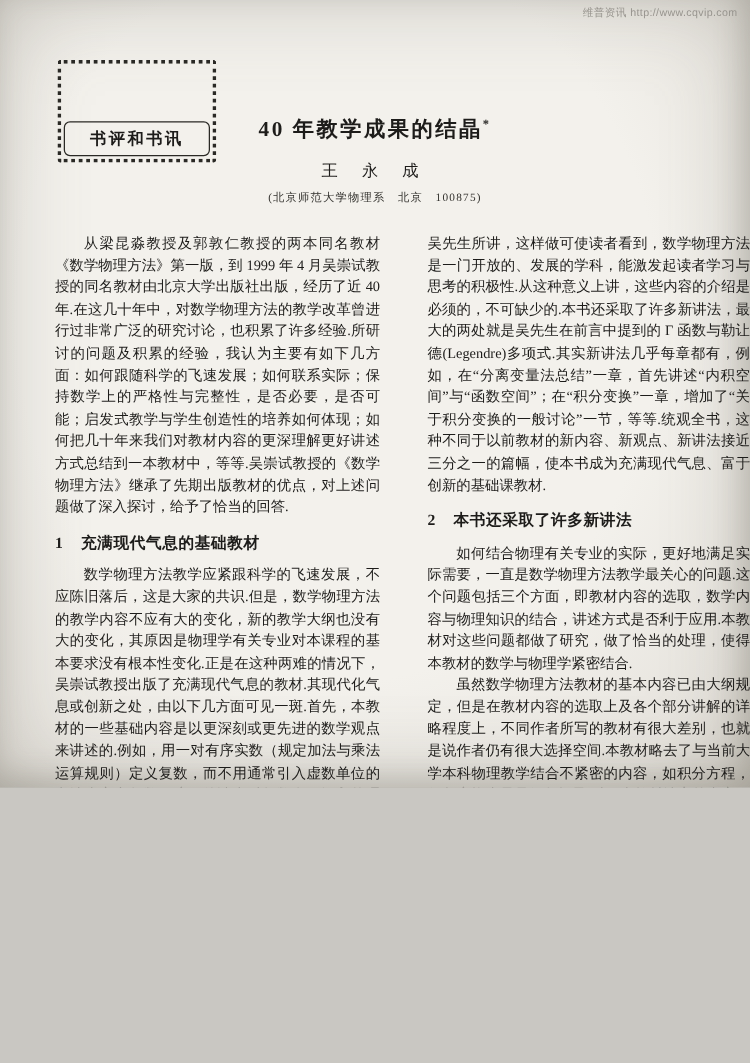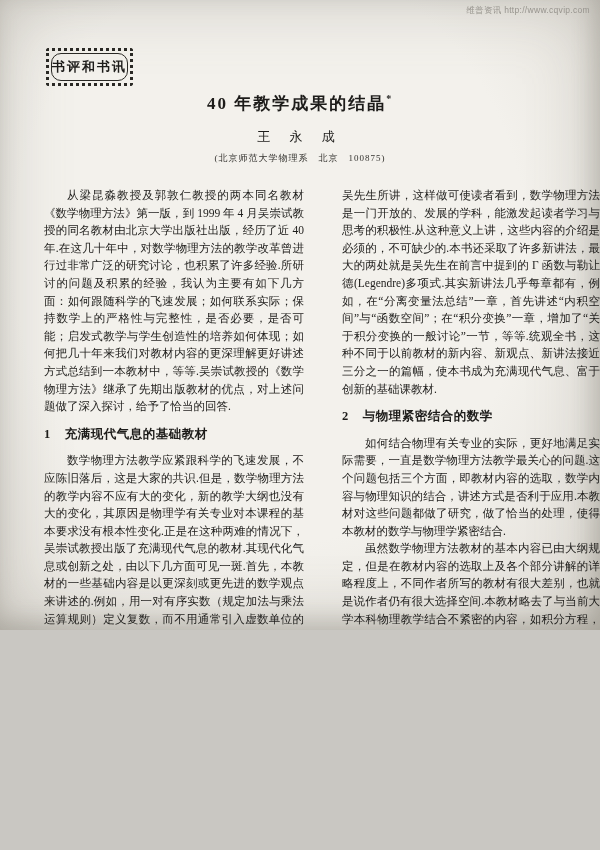--- a/index.html
+++ b/index.html
@@ -20,24 +20,25 @@
     font-family:"Liberation Sans","DejaVu Sans",sans-serif;
     letter-spacing:0.3px;
   }
   .badge{
     position:absolute;left:46px;top:48px;
     border:3px dotted #2a2925;
     padding:2px;border-radius:3px;
   }
   .badge-inner{
     border:1px solid #2a2925;
-    border-radius:10px;
-    padding:4px 0;
+    border-radius:5px;
+    padding:4px 20px;
     font-size:13px;font-weight:bold;letter-spacing:2px;
     white-space:nowrap;
+    margin-top:44px;
   }
   .title-block{position:absolute;left:0;top:92px;width:100%;text-align:center;}
   .main-title{font-size:17px;font-weight:bold;letter-spacing:2px;}
   .main-title sup{font-size:10px;}
   .subtitle{margin-top:9px;font-size:13.5px;letter-spacing:1px;}
   .author{margin-top:13px;font-size:13px;letter-spacing:8px;}
   .affiliation{margin-top:6px;font-size:9px;color:#33322e;letter-spacing:1px;}
   .col{
     position:absolute;top:187px;width:260px;
     font-size:11.5px;line-height:17.6px;
@@ -91,21 +92,21 @@
     <p class="para indent">从梁昆淼教授及郭敦仁教授的两本同名教材《数学物理方法》第一版，到 1999 年 4 月吴崇试教授的同名教材由北京大学出版社出版，经历了近 40 年.在这几十年中，对数学物理方法的教学改革曾进行过非常广泛的研究讨论，也积累了许多经验.所研讨的问题及积累的经验，我认为主要有如下几方面：如何跟随科学的飞速发展；如何联系实际；保持数学上的严格性与完整性，是否必要，是否可能；启发式教学与学生创造性的培养如何体现；如何把几十年来我们对教材内容的更深理解更好讲述方式总结到一本教材中，等等.吴崇试教授的《数学物理方法》继承了先期出版教材的优点，对上述问题做了深入探讨，给予了恰当的回答.</p>
     <div class="section-head">
       <span class="no">1</span><span>充满现代气息的基础教材</span>
     </div>
     <p class="para indent">数学物理方法教学应紧跟科学的飞速发展，不应陈旧落后，这是大家的共识.但是，数学物理方法的教学内容不应有大的变化，新的教学大纲也没有大的变化，其原因是物理学有关专业对本课程的基本要求没有根本性变化.正是在这种两难的情况下，吴崇试教授出版了充满现代气息的教材.其现代化气息或创新之处，由以下几方面可见一斑.首先，本教材的一些基础内容是以更深刻或更先进的数学观点来讲述的.例如，用一对有序实数（规定加法与乘法运算规则）定义复数，而不用通常引入虚数单位的办法来定义复数，这可使读者对复数有更深入的理解.在讲正交曲线坐标系时介绍外微分知识，利用外微分给出与坐标无关的协变形式的拉普拉斯(Laplace)算符.与过去的讲法相比，显然这样做利用了更先进的数学工具也更好地满足了现代物理学的需要.另外，本书介绍了一些近年发展起来的新课题，如小波变换、非线性偏微分方程等，特别是还介绍了我国陈难先院士关于 Möbius 变换的工作.这些内容虽然不是基础知识，不需要读者掌握，但是正如</p>
   </div>
 
   <div class="col col-right">
     <p class="para">吴先生所讲，这样做可使读者看到，数学物理方法是一门开放的、发展的学科，能激发起读者学习与思考的积极性.从这种意义上讲，这些内容的介绍是必须的，不可缺少的.本书还采取了许多新讲法，最大的两处就是吴先生在前言中提到的 Γ 函数与勒让德(Legendre)多项式.其实新讲法几乎每章都有，例如，在“分离变量法总结”一章，首先讲述“内积空间”与“函数空间”；在“积分变换”一章，增加了“关于积分变换的一般讨论”一节，等等.统观全书，这种不同于以前教材的新内容、新观点、新讲法接近三分之一的篇幅，使本书成为充满现代气息、富于创新的基础课教材.</p>
     <div class="section-head">
-      <span class="no">2</span><span>与物理紧密结合的数学</span>
+      <span class="no">2</span><span>本书还采取了许多新讲法</span>
     </div>
     <p class="para indent">如何结合物理有关专业的实际，更好地满足实际需要，一直是数学物理方法教学最关心的问题.这个问题包括三个方面，即教材内容的选取，数学内容与物理知识的结合，讲述方式是否利于应用.本教材对这些问题都做了研究，做了恰当的处理，使得本教材的数学与物理学紧密结合.</p>
     <p class="para indent">虽然数学物理方法教材的基本内容已由大纲规定，但是在教材内容的选取上及各个部分讲解的详略程度上，不同作者所写的教材有很大差别，也就是说作者仍有很大选择空间.本教材略去了与当前大学本科物理教学结合不紧密的内容，如积分方程，保角变换也只是偶尔提及.对于本教材选定的内容，则力求讲解详尽透彻完整.因此，增加了许多前期出版的教材中不曾有的内容.例如，在“无穷级数”一章增加了一节“由以下几方面可见一斑”，在“Γ 函数”一章，增加了“几个特殊函数公式的订正”与“Riemann ζ 函数和 Möbius 变换”两节.</p>
     <div class="footnote">
       <div class="footnote-rule"></div>
       <div class="fn-line fn-line2">2000 - 09 - 12 收到初稿,2000 - 09 - 26 修回</div>
     </div>
   </div>
 
   <div class="journal">物理</div>

